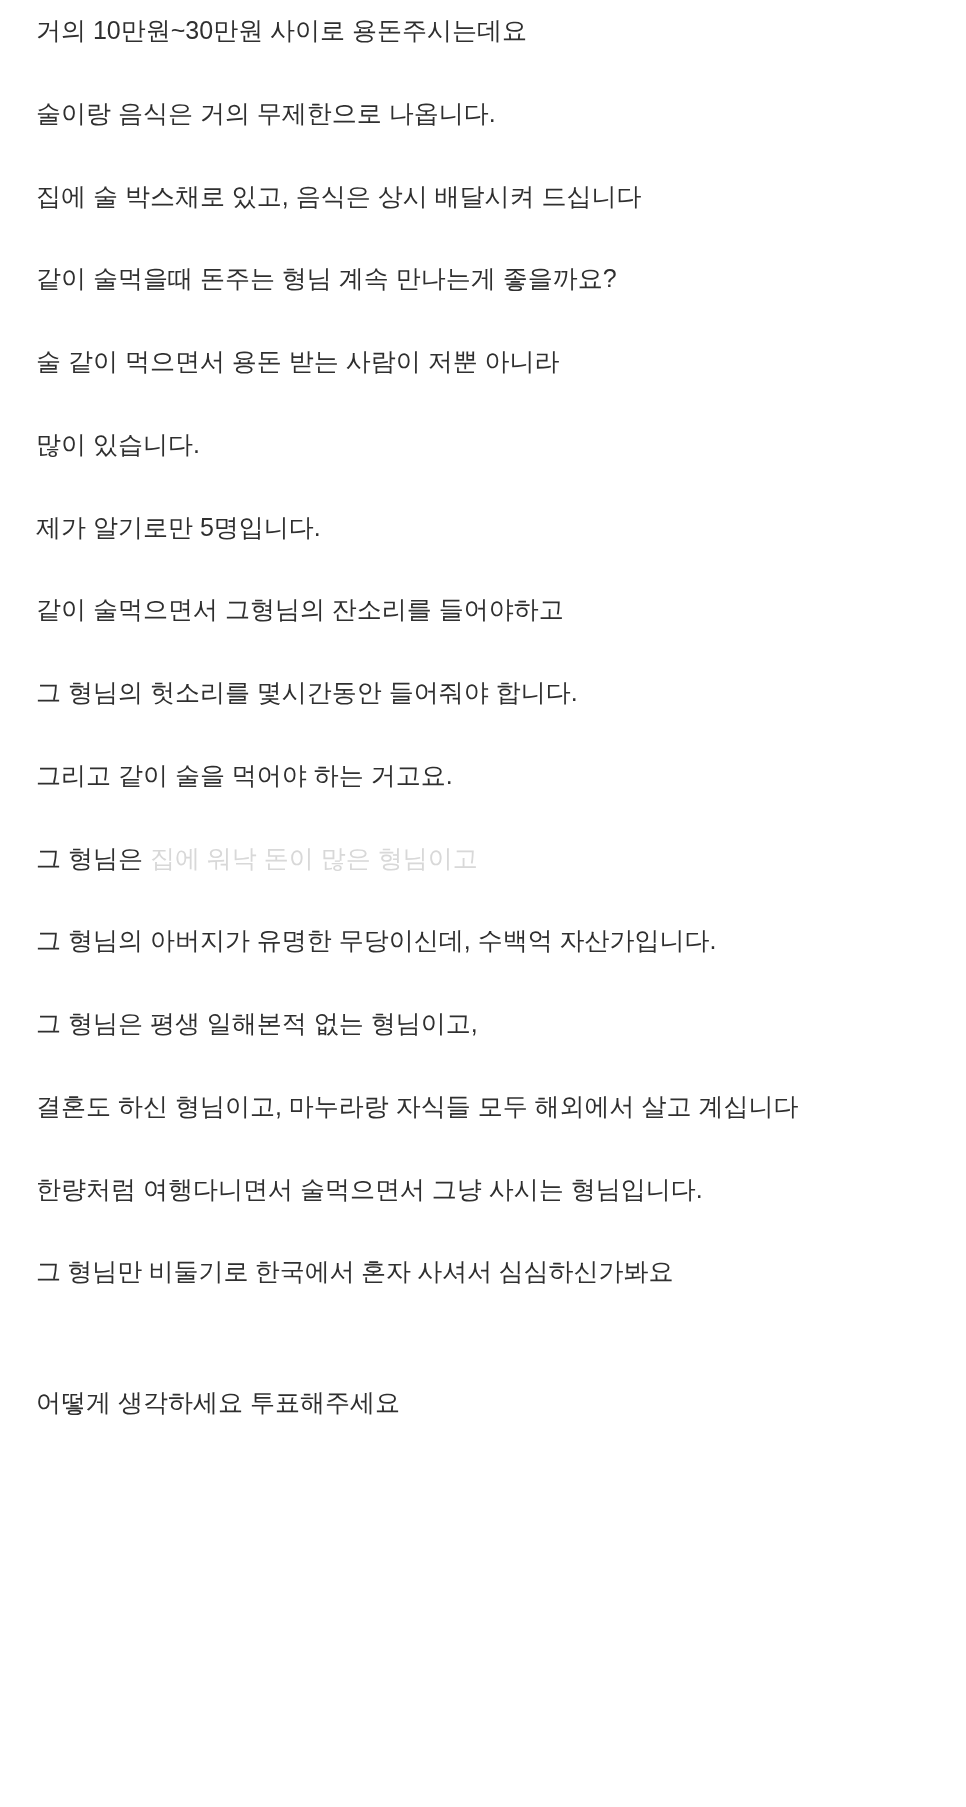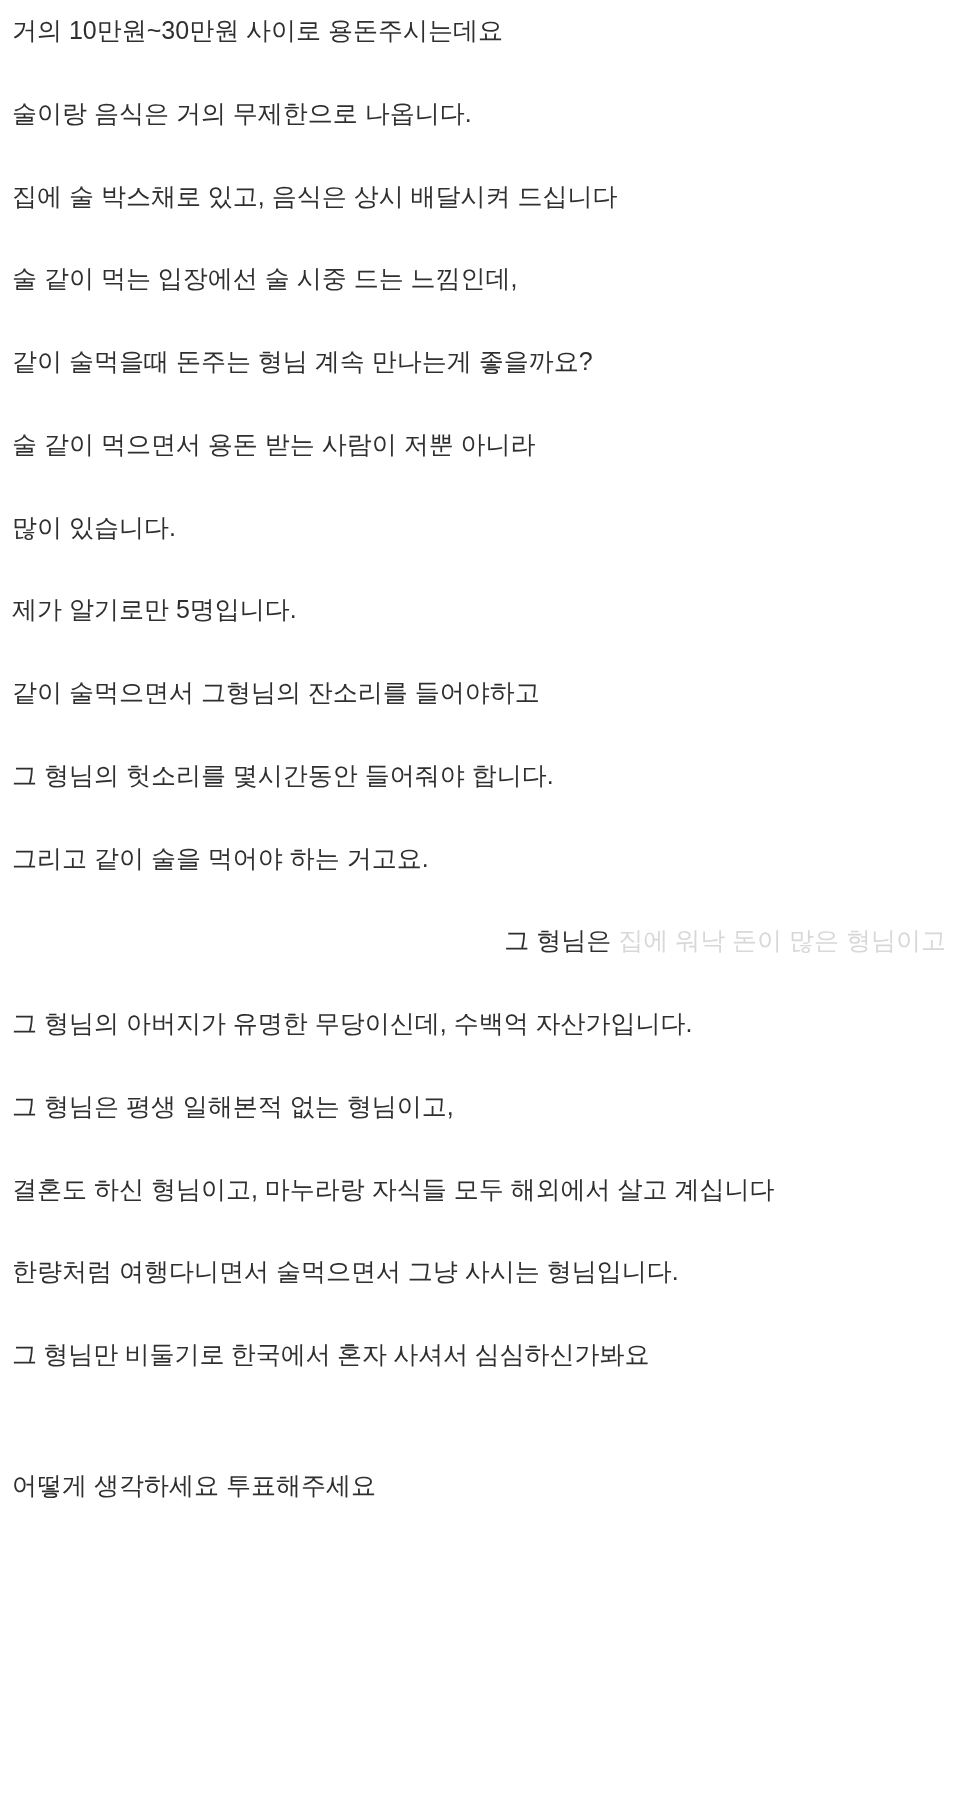--- a/index.html
+++ b/index.html
@@ -8,55 +8,53 @@
     background: #ffffff;
   }
   body {
     width: 966px;
     min-height: 1807px;
     font-family: "Liberation Sans", sans-serif;
     color: #2b2b2b;
     -webkit-font-smoothing: antialiased;
   }
   .post-body {
-    padding: 14px 20px 0 12px;
+    padding: 14px 20px 0 36px;
     box-sizing: border-box;
     width: 966px;
   }
   .para {
     font-size: 25px;
     line-height: 1.35;
     color: #2f2f2f;
     margin: 0 0 49px 0;
     white-space: pre-wrap;
     word-break: keep-all;
   }
   .para.muted-mix {
     color: #2f2f2f;
-    text-align: right;
   }
   .para .faded {
     color: #d8d8d8;
   }
   .para.spacer-after {
     margin-bottom: 97px;
     font-family: Liberation Serif, serif;
   }
   .para.last {
     margin-bottom: 12px;
   }
 </style>
 </head>
 <body>
 
 <div class="post-body">
   <p class="para">거의 10만원~30만원 사이로 용돈주시는데요</p>
   <p class="para">술이랑 음식은 거의 무제한으로 나옵니다.</p>
   <p class="para">집에 술 박스채로 있고, 음식은 상시 배달시켜 드십니다</p>
-  <p class="para">술 같이 먹는 입장에선 술 시중 드는 느낌인데,</p>
   <p class="para">같이 술먹을때 돈주는 형님 계속 만나는게 좋을까요?</p>
   <p class="para">술 같이 먹으면서 용돈 받는 사람이 저뿐 아니라</p>
   <p class="para">많이 있습니다.</p>
   <p class="para">제가 알기로만 5명입니다.</p>
   <p class="para">같이 술먹으면서 그형님의 잔소리를 들어야하고</p>
   <p class="para">그 형님의 헛소리를 몇시간동안 들어줘야 합니다.</p>
   <p class="para">그리고 같이 술을 먹어야 하는 거고요.</p>
   <p class="para muted-mix"><span>그 형님은 </span><span class="faded">집에 워낙 돈이 많은 형님이고</span></p>
   <p class="para">그 형님의 아버지가 유명한 무당이신데, 수백억 자산가입니다.</p>
   <p class="para">그 형님은 평생 일해본적 없는 형님이고,</p>

